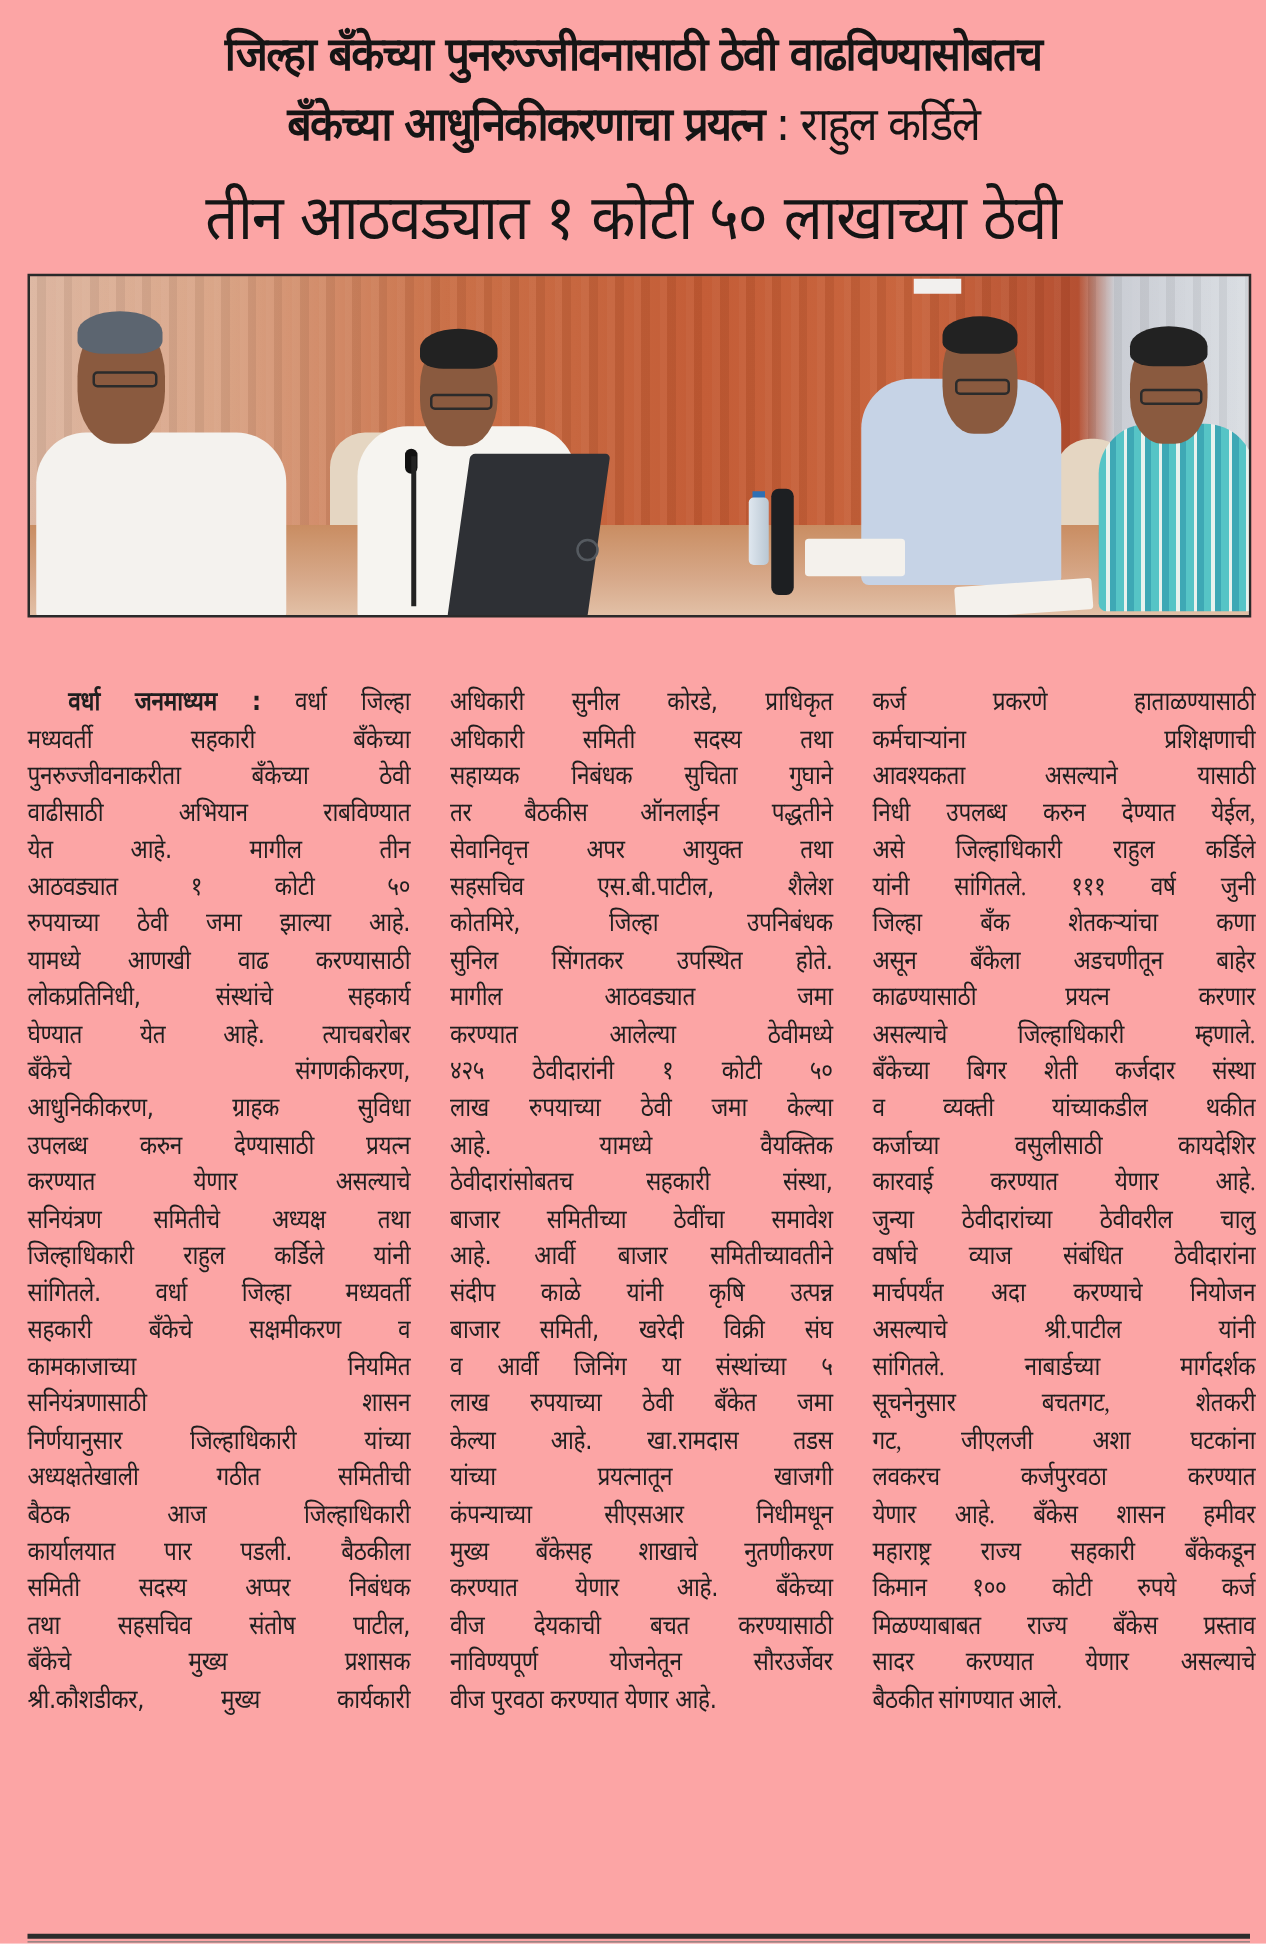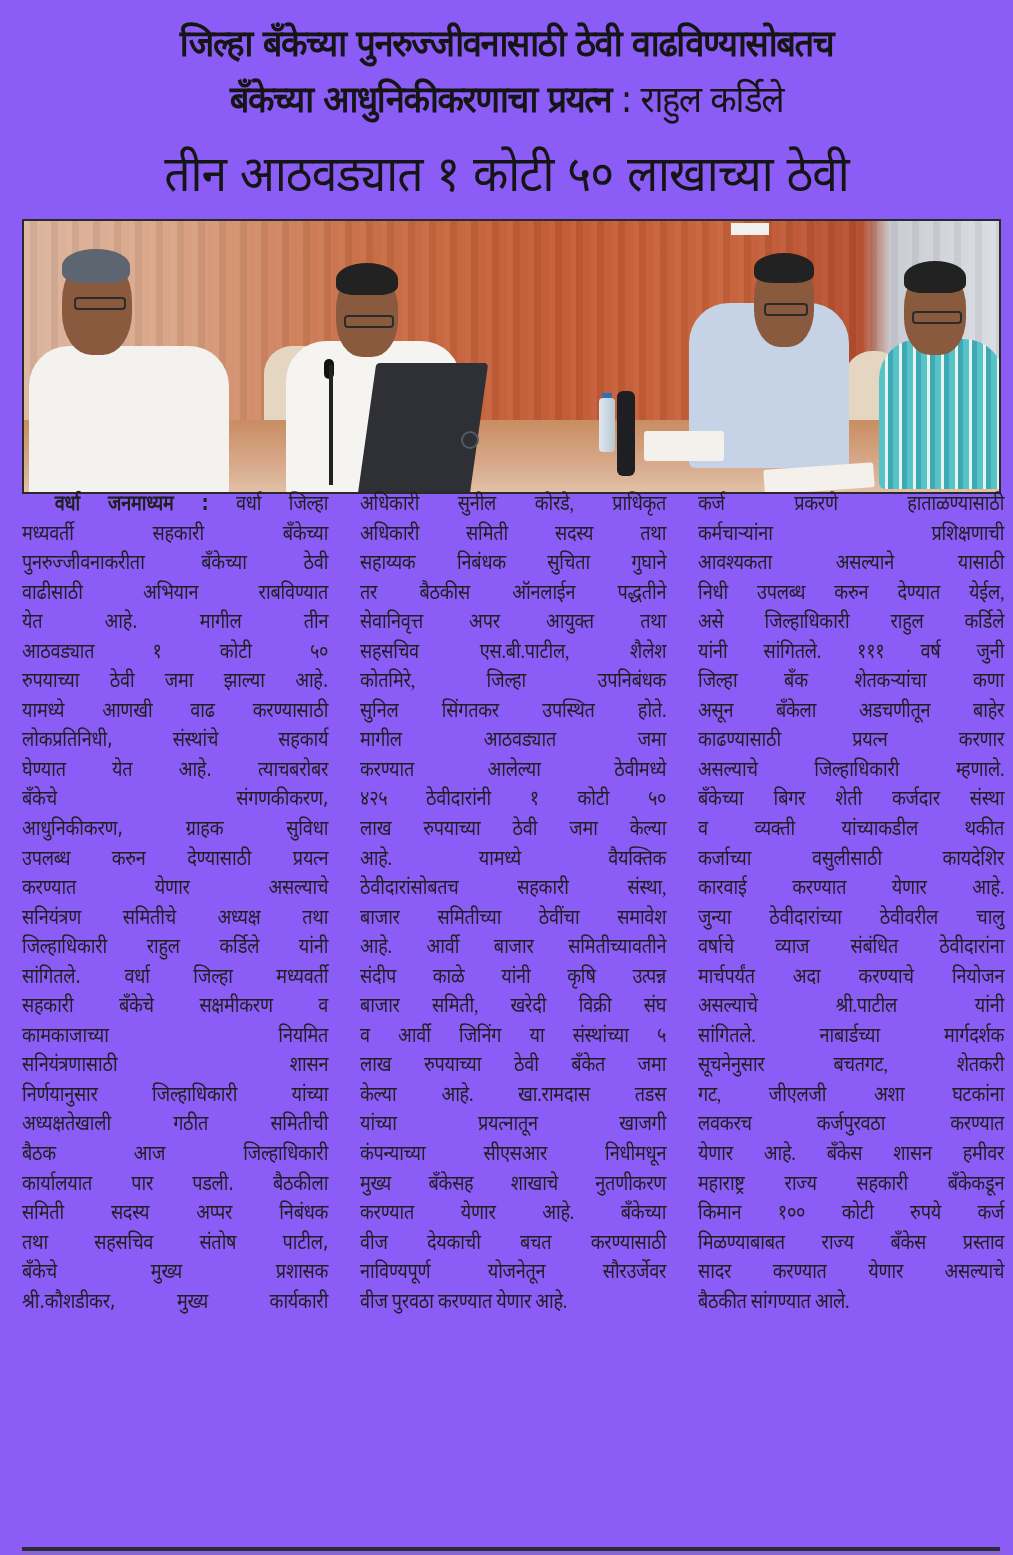--- a/index.html
+++ b/index.html
@@ -1,17 +1,17 @@
 <!DOCTYPE html>
 <html><head>
 <meta charset="utf-8">
 <style>
   html, body { margin: 0; padding: 0; background: #ffffff; }
   body { width: 1013px; height: 1555px; position: relative; overflow: hidden; color: #1c1c1c; }
-  .page { position: absolute; left: 0; top: 0; width: 1013px; height: 1555px; background: #8b5cf6; }
+  .page { position: absolute; left: 0; top: 0; width: 1013px; height: 1555px; background: #fca5a5; }
 
   .headline { position: absolute; left: 0; width: 1013px; text-align: center; white-space: nowrap;
               font-family: "DejaVu Sans", sans-serif; color: #151515; }
   .h1 { top: 16px; font-size: 37px; font-weight: bold; letter-spacing: -1.5px; transform: scaleX(0.93); transform-origin: center; line-height: 56px; }
   .h2 { top: 72px; font-size: 37px; font-weight: bold; letter-spacing: -1.5px; transform: scaleX(0.93); transform-origin: center; line-height: 56px; }
   .h2 .byline { font-weight: normal; }
   .h3 { top: 138px; font-size: 50px; font-weight: normal; letter-spacing: -1px; transform: scaleX(0.92); transform-origin: center; line-height: 72px; }
 
   .photo { position: absolute; left: 22px; top: 219px; width: 975px; height: 271px;
            border: 2px solid #2a2a2a; overflow: hidden;
@@ -30,27 +30,27 @@
   .laptop { position: absolute; left: 343px; top: 142px; width: 112px; height: 132px; background: #2e3035;
             transform: skewX(-8deg); border-radius: 4px; }
   .laptop-logo { position: absolute; left: 437px; top: 210px; width: 14px; height: 14px; border-radius: 50%; border: 2px solid #555a60; }
   .mic { position: absolute; left: 305px; top: 144px; width: 4px; height: 120px; background: #222; }
   .mic-head { position: absolute; left: 300px; top: 138px; width: 10px; height: 20px; background: #111; border-radius: 5px; }
   .bottle { position: absolute; left: 575px; top: 177px; width: 16px; height: 54px; background: linear-gradient(90deg, #dfe7ef, #b9c7d3); border-radius: 4px; }
   .bottle-cap { position: absolute; left: 578px; top: 172px; width: 10px; height: 7px; background: #2f6fb3; }
   .phone { position: absolute; left: 593px; top: 170px; width: 18px; height: 85px; background: #1d1f22; border-radius: 6px; }
   .papers { position: absolute; background: #f4f1ec; border-radius: 3px; }
 
-  .col { position: absolute; top: 489px; width: 306px; font-family: "DejaVu Sans", sans-serif;
+  .col { position: absolute; top: 547px; width: 306px; font-family: "DejaVu Sans", sans-serif;
          font-size: 21px; line-height: 29.55px; color: #1f1f1f; }
   .col .line { display: block; white-space: nowrap; text-align: justify; text-align-last: justify;
                transform: scaleX(0.86); transform-origin: left center; width: 356px; letter-spacing: -0.3px; }
   .col .line.last { text-align-last: left; }
   .col1 { left: 22px; }
-  .col2 { left: 360px; font-family: Liberation Serif, serif; }
+  .col2 { left: 360px; }
   .col3 { left: 698px; font-family: Liberation Serif, serif; }
   .dateline { font-weight: bold; }
   .indent { display: inline-block; width: 38px; }
 
   .bottom-rule { position: absolute; left: 22px; top: 1547px; width: 978px; height: 4px; background: #2c2c2c; }
   .bottom-rule-thin { position: absolute; left: 22px; top: 1553px; width: 978px; height: 1px; background: #7a7a7a; }
 </style>
 </head>
 <body>
 

